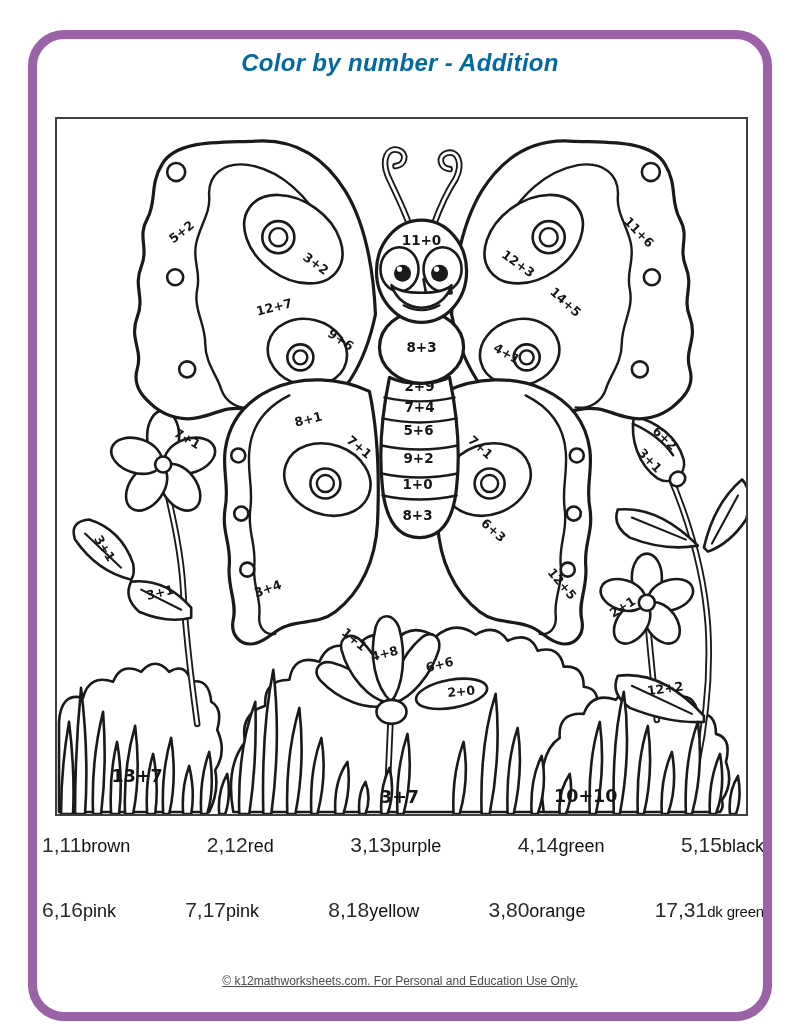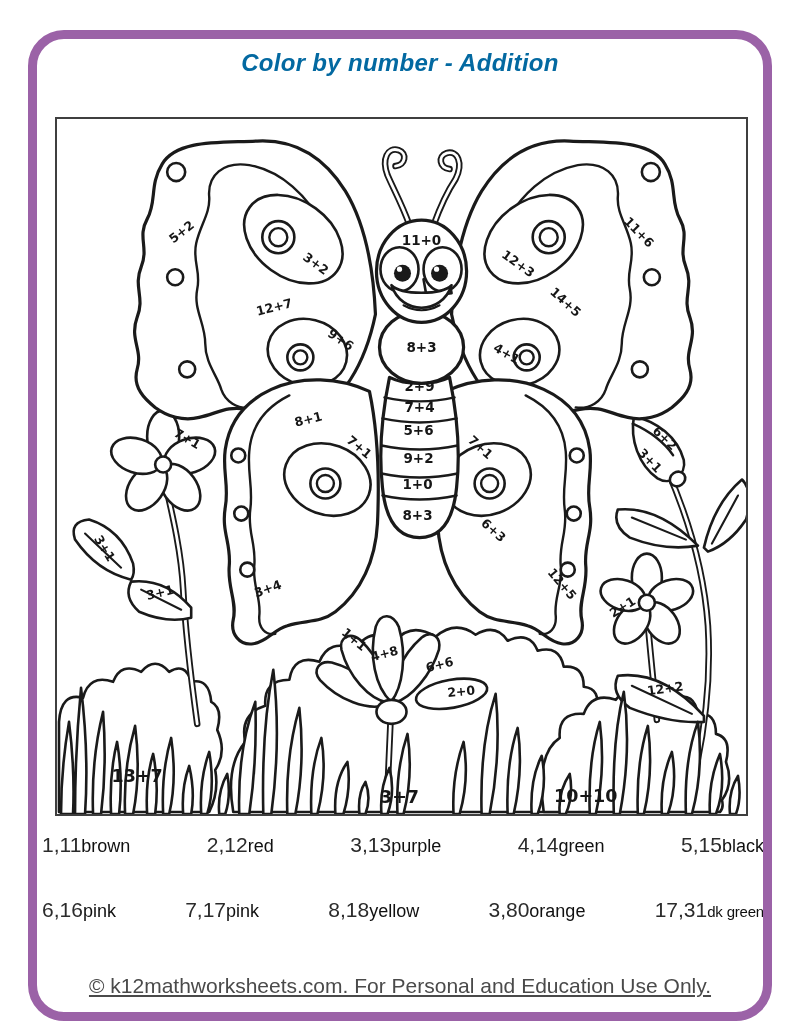--- a/index.html
+++ b/index.html
@@ -22,21 +22,21 @@
   .stem-o{fill:none;stroke:#1a1a1a;stroke-width:6.5;stroke-linecap:round;}
   .stem-i{fill:none;stroke:#fff;stroke-width:2.8;stroke-linecap:round;}
   .plabel{font-family:"DejaVu Sans",sans-serif;font-weight:700;fill:#161616;text-anchor:middle;}
   .key{position:absolute;left:42px;right:36px;top:833px;}
   .key-row{display:flex;justify-content:space-between;align-items:baseline;height:50px;}
   .key-cell{display:flex;align-items:baseline;}
   .nums{font-size:21px;color:#2b2b2b;}
   .cname{font-size:18px;font-weight:400;color:#101010;}
   .key-row.second .key-cell:last-child .cname{font-size:15px;letter-spacing:-.2px;margin-top:20px;}
   .footer{position:absolute;left:0;right:0;top:974px;text-align:center;
-          font-size:21px;color:#4a4a4a;text-decoration:underline;}
+          font-size:12px;color:#4a4a4a;text-decoration:underline;}
 </style>
 </head>
 <body>
 
 <div class="page">
 
   <h1 class="title">Color by number - Addition</h1>
 
   <div class="picture-box">
     <svg viewBox="0 0 688 694">

